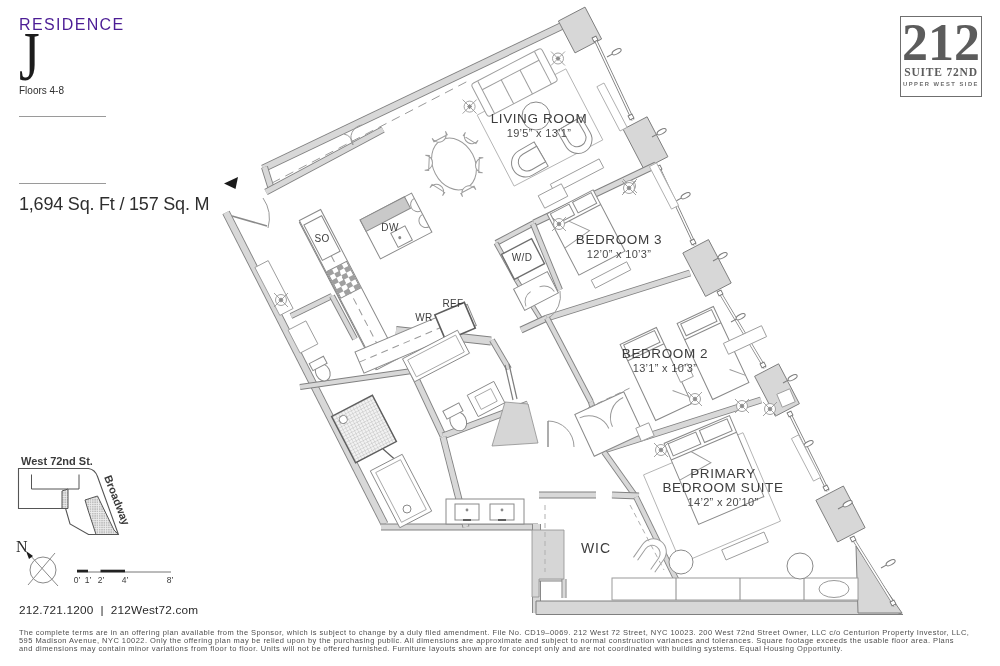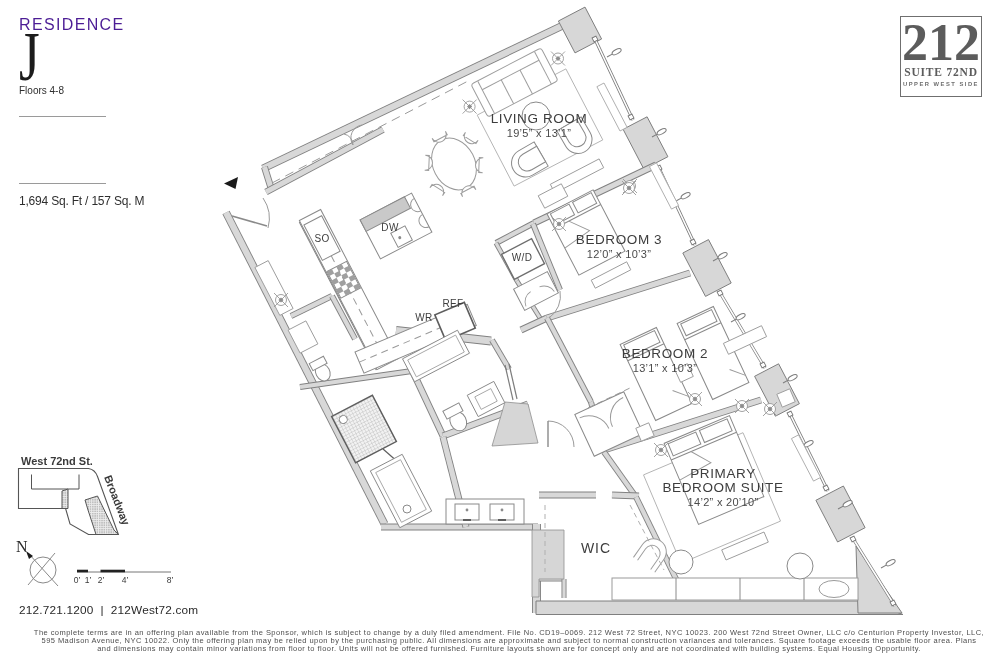--- a/index.html
+++ b/index.html
@@ -412,29 +412,29 @@
 <text x="101" y="583" font-size="8.5" fill="#3a3a3a" text-anchor="middle" font-family="Liberation Sans, sans-serif">2’</text>
 <text x="125" y="583" font-size="8.5" fill="#3a3a3a" text-anchor="middle" font-family="Liberation Sans, sans-serif">4’</text>
 <text x="170" y="583" font-size="8.5" fill="#3a3a3a" text-anchor="middle" font-family="Liberation Sans, sans-serif">8’</text>
 </svg>
 
 <div class="t" style="left:19px;top:16px;font-size:16px;letter-spacing:1.35px;color:#4c1d95;text-align:center;">RESIDENCE</div>
 <div class="t" style="left:19px;top:22px;font-size:70px;line-height:70px;font-family:'Liberation Serif',serif;color:#1c1c1c;transform:scaleX(0.76);transform-origin:left top;">J</div>
 <div class="t" style="left:19px;top:85px;font-size:10px;">Floors 4-8</div>
 <div class="t" style="left:19px;top:116px;width:87px;border-top:1px solid #9a9a9a;"></div>
 <div class="t" style="left:19px;top:183px;width:87px;border-top:1px solid #9a9a9a;"></div>
-<div class="t" style="left:19px;top:194px;font-size:12px;letter-spacing:-0.2px;">1,694 Sq. Ft / 157 Sq. M</div>
+<div class="t" style="left:19px;top:194px;font-size:18px;letter-spacing:-0.2px;">1,694 Sq. Ft / 157 Sq. M</div>
 
 <div class="t" style="left:900px;top:16px;width:80px;height:79px;border:1.2px solid #6f6f6f;text-align:center;color:#5c5c5c;white-space:nowrap;font-weight:bold;">
   <div style="font-size:52px;line-height:47px;margin-top:2px;font-family:'Liberation Serif',serif;">212</div>
   <div style="font-size:11.5px;letter-spacing:0.8px;font-family:'Liberation Serif',serif;margin-top:0px;">SUITE 72ND</div>
   <div style="font-size:5.8px;letter-spacing:1.5px;margin-top:3px;color:#6e6e6e;">UPPER WEST SIDE</div>
 </div>
 
 <div class="t" style="left:19px;top:603px;font-size:11.8px;font-weight:normal;letter-spacing:0.2px;color:#2a2a2a;">212.721.1200&nbsp; | &nbsp;212West72.com</div>
 
-<div class="t" style="left:19px;top:629px;width:980px;font-size:7.5px;line-height:7.9px;letter-spacing:0.45px;color:#4e4e4e;text-align:center;">
+<div class="t" style="left:19px;top:629px;width:980px;font-size:7.5px;line-height:7.9px;letter-spacing:0.45px;color:#4e4e4e;">
 The complete terms are in an offering plan available from the Sponsor, which is subject to change by a duly filed amendment. File No. CD19–0069. 212 West 72 Street, NYC 10023. 200 West 72nd Street Owner, LLC c/o Centurion Property Investor, LLC,<br>
 595 Madison Avenue, NYC 10022. Only the offering plan may be relied upon by the purchasing public. All dimensions are approximate and subject to normal construction variances and tolerances. Square footage exceeds the usable floor area. Plans<br>
 and dimensions may contain minor variations from floor to floor. Units will not be offered furnished. Furniture layouts shown are for concept only and are not coordinated with building systems. Equal Housing Opportunity.
 </div>
 
 </div>
 
 </body></html>

